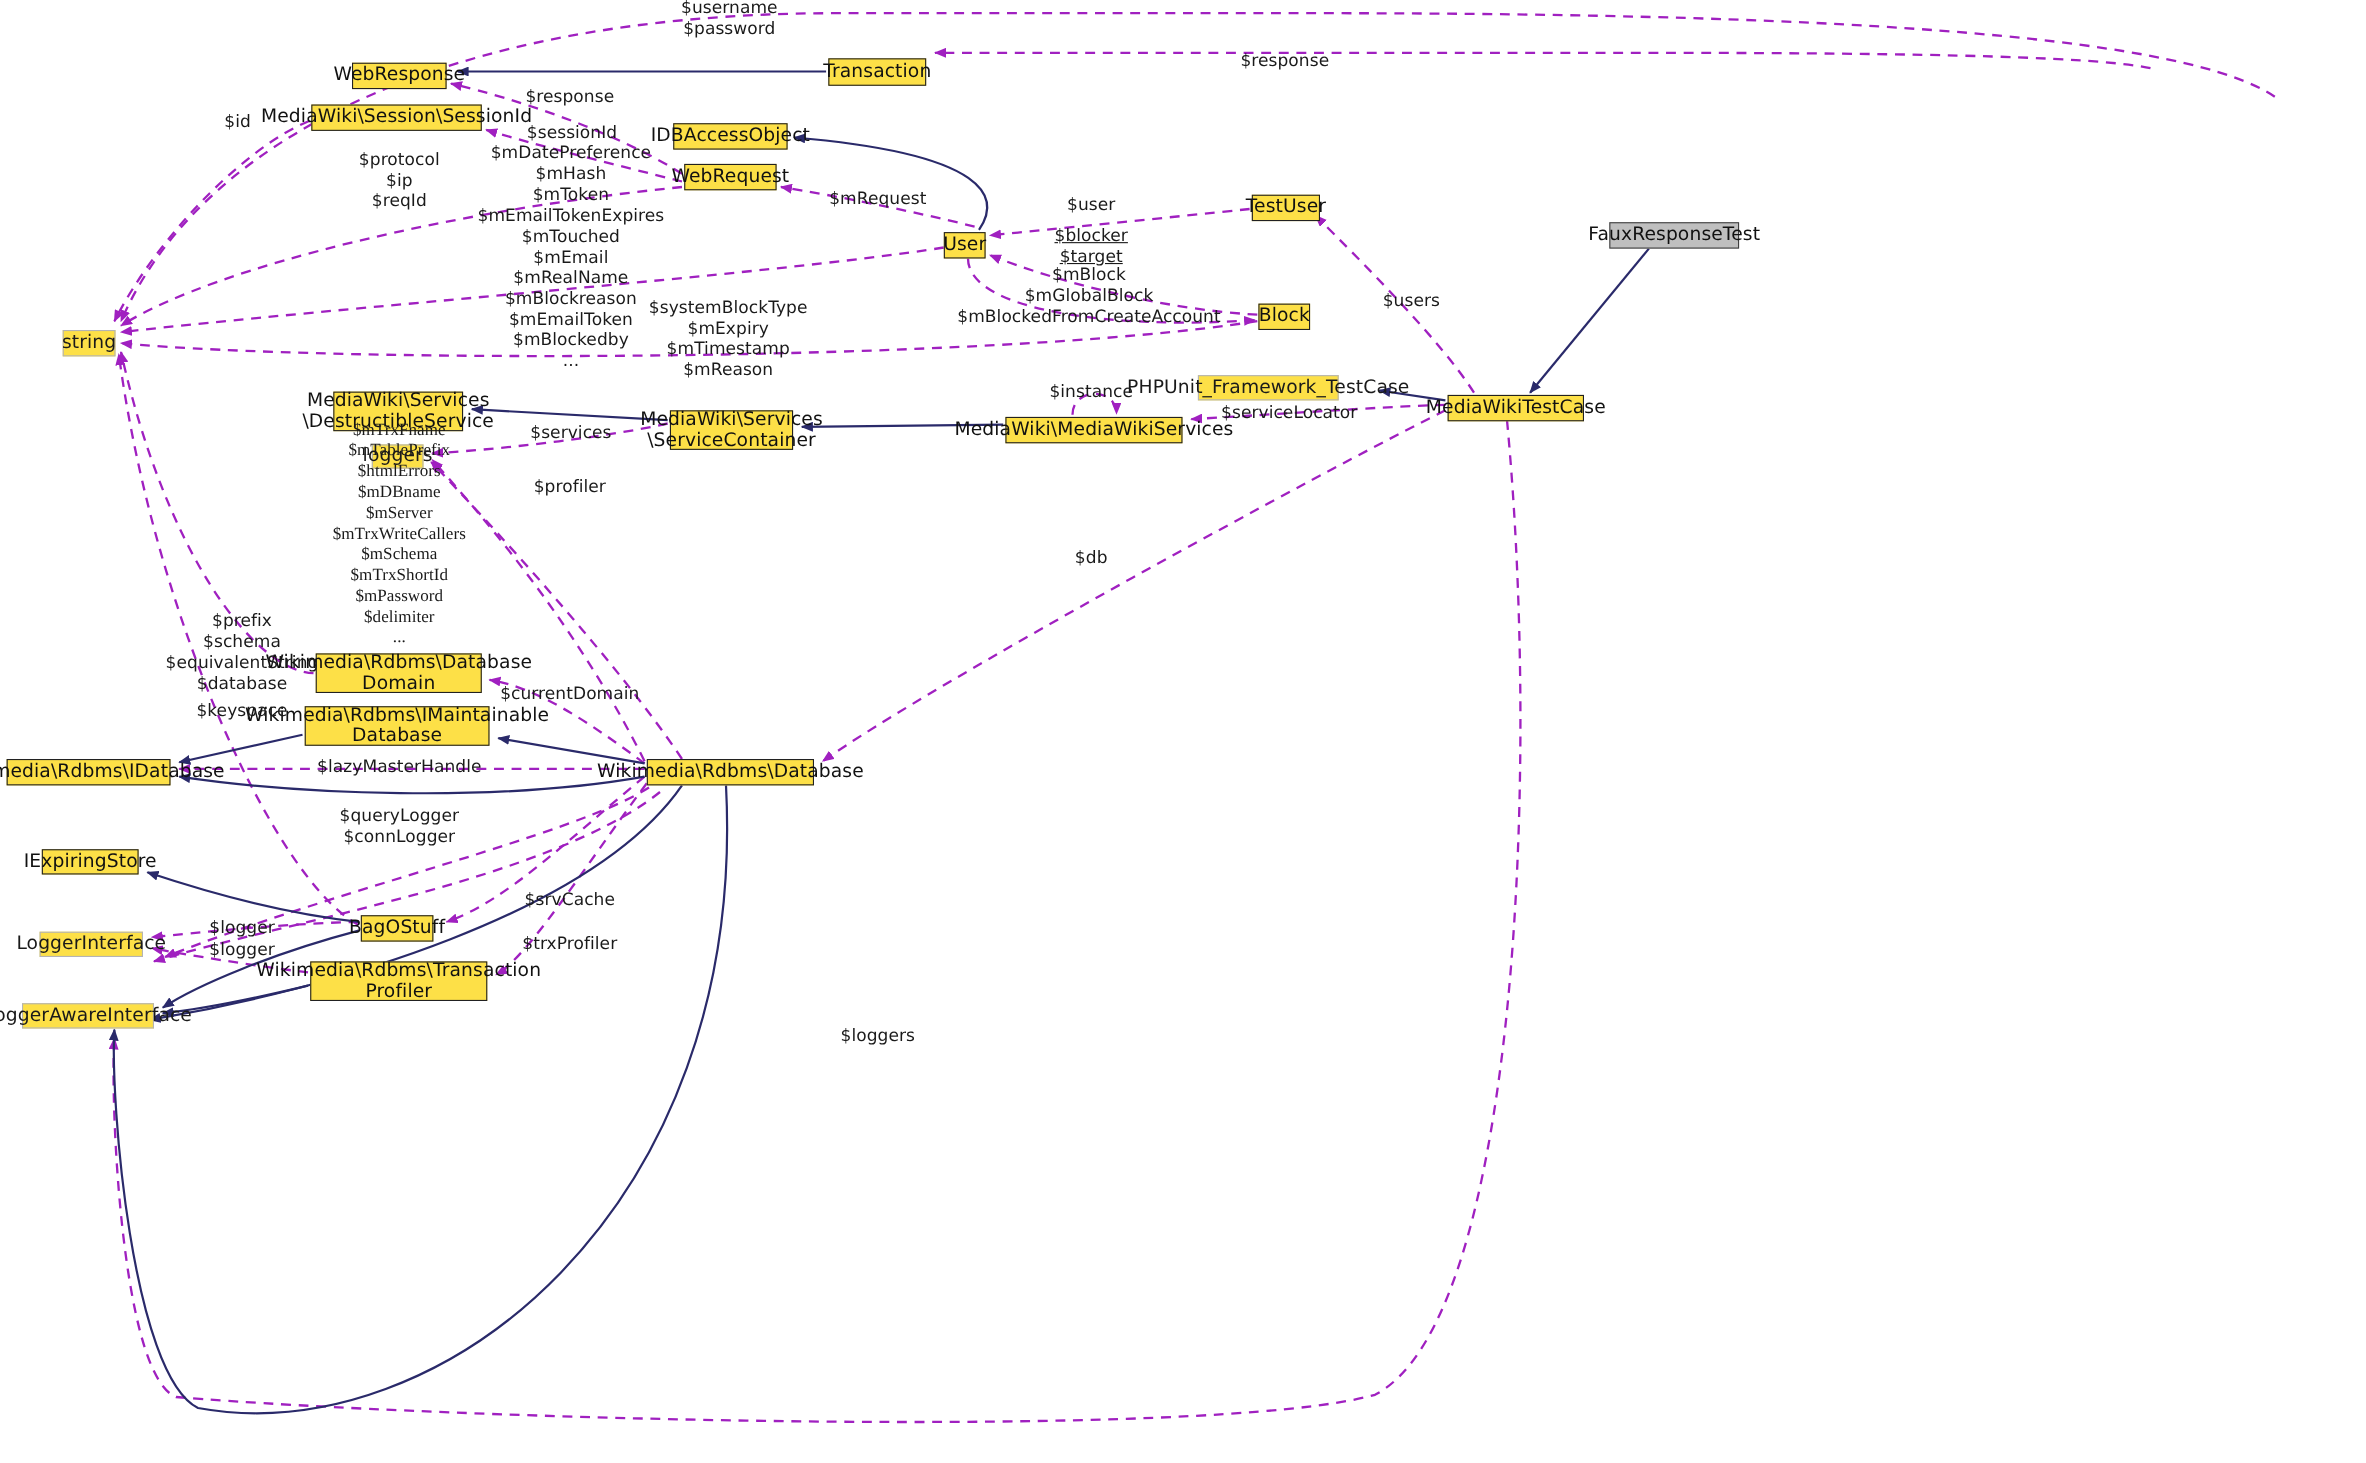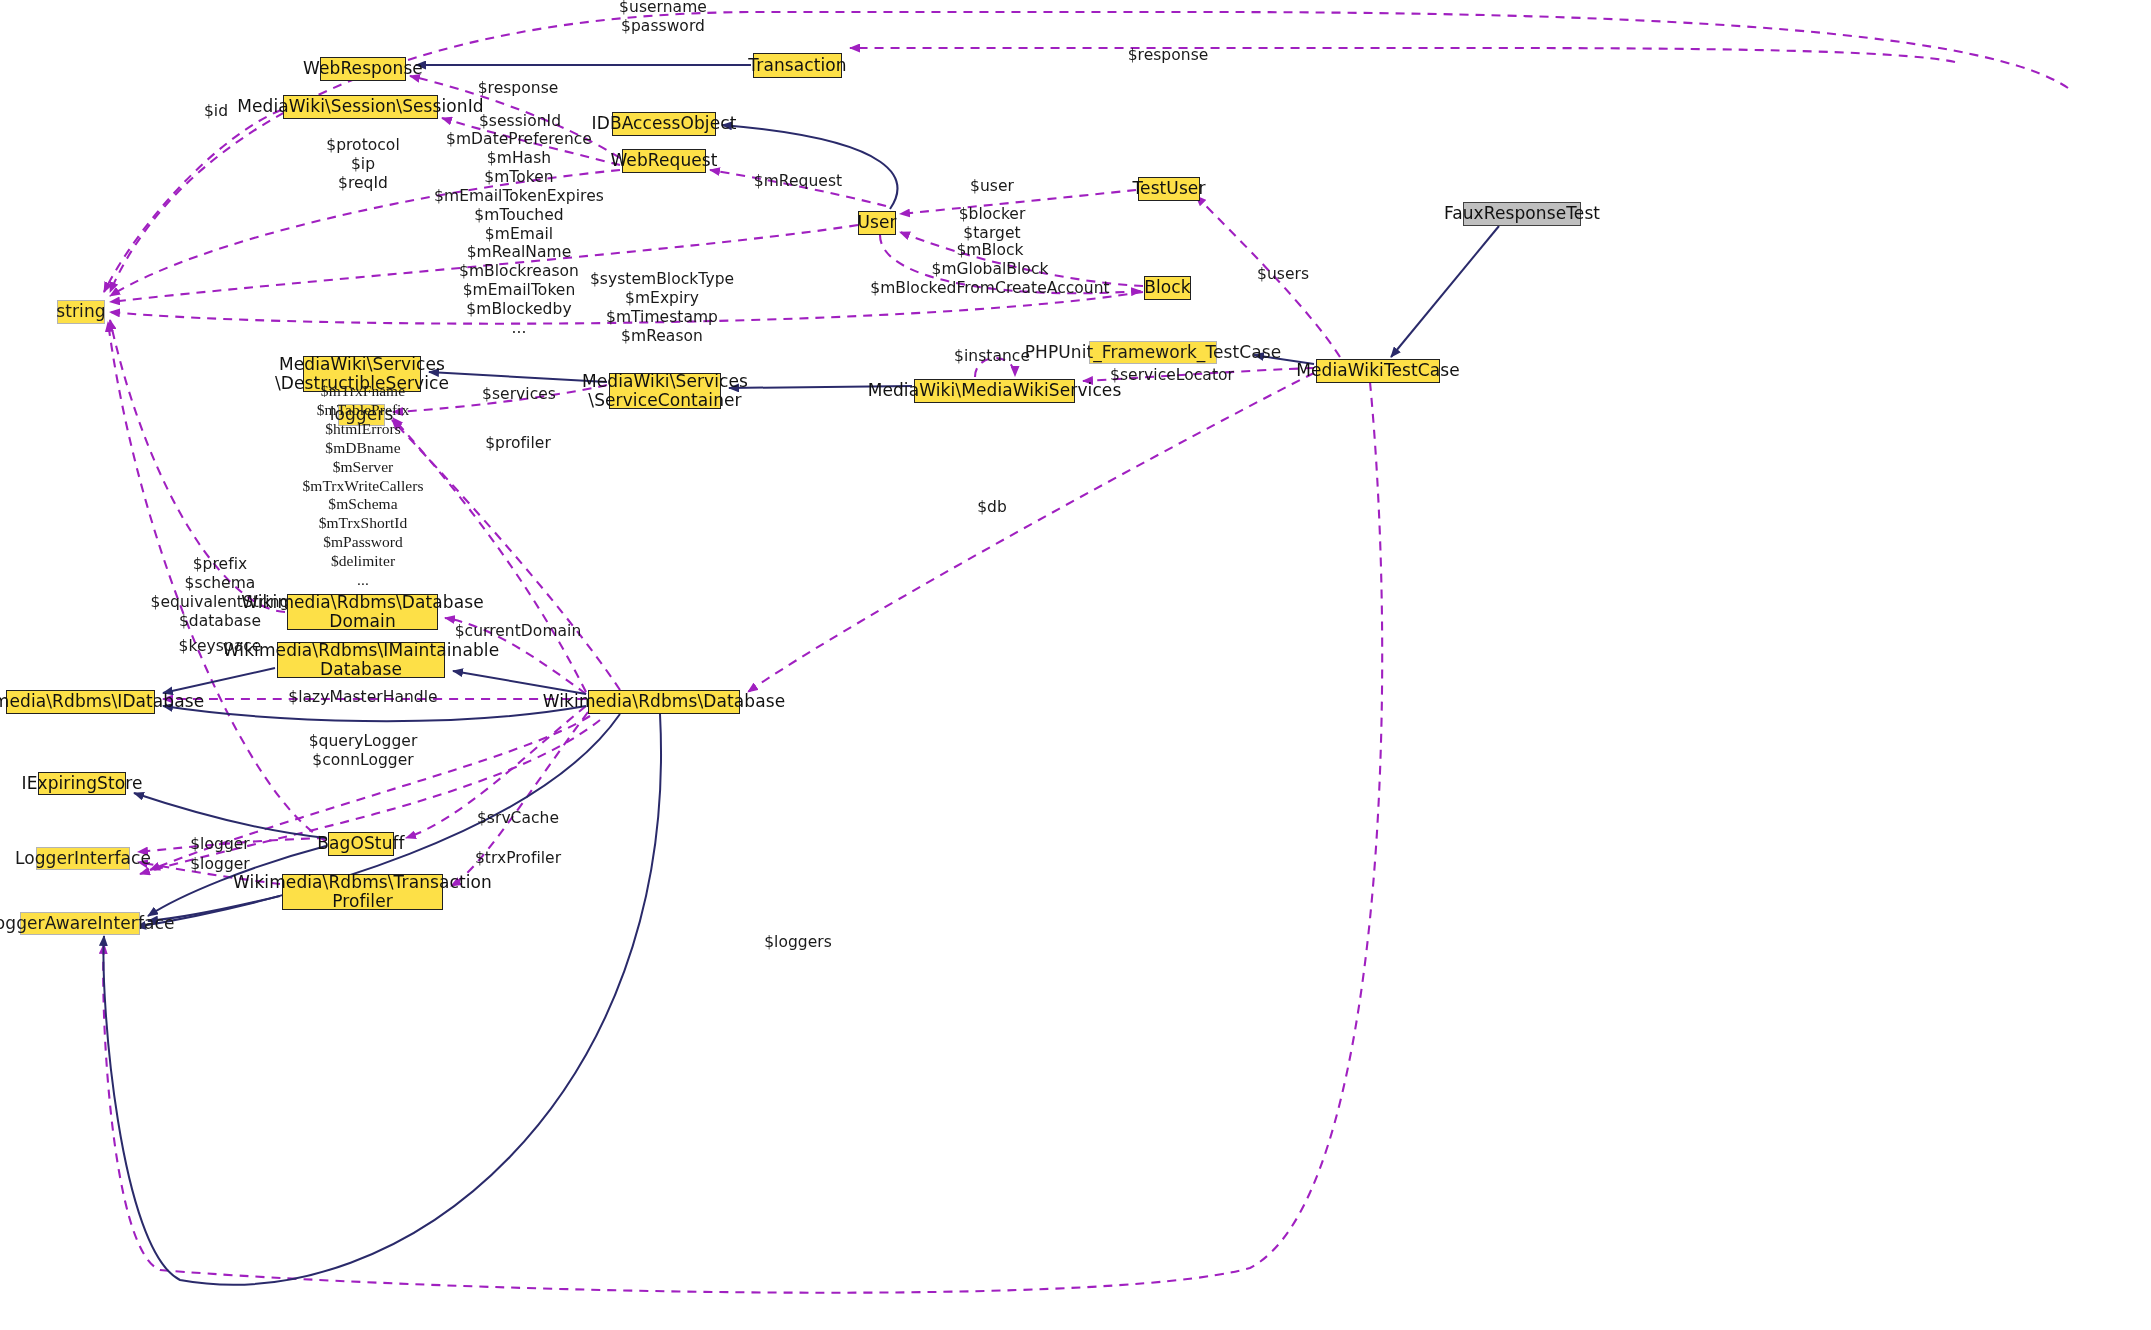--- a/index.html
+++ b/index.html
@@ -207,21 +207,21 @@
 $password</div>
       <div class="edge-label" style="left: 1168px; top: 55px;">$response</div>
       <div class="edge-label" style="left: 216px; top: 111px;">$id</div>
       <div class="edge-label" style="left: 518px; top: 88px;">$response</div>
       <div class="edge-label" style="left: 520px; top: 121px;">$sessionId</div>
       <div class="edge-label" style="left: 363px; top: 164px;">$protocol
 $ip
 $reqId</div>
       <div class="edge-label" style="left: 798px; top: 181px;">$mRequest</div>
       <div class="edge-label" style="left: 992px; top: 186px;">$user</div>
-      <div class="edge-label" style="left: 992px; top: 224px;">$blocker
+      <div class="edge-label" style="left: 992px; top: 224px; text-decoration: underline;">$blocker
 $target</div>
       <div class="edge-label" style="left: 519px; top: 234px;">$mDatePreference
 $mHash
 $mToken
 $mEmailTokenExpires
 $mTouched
 $mEmail
 $mRealName
 $mBlockreason
 $mEmailToken

